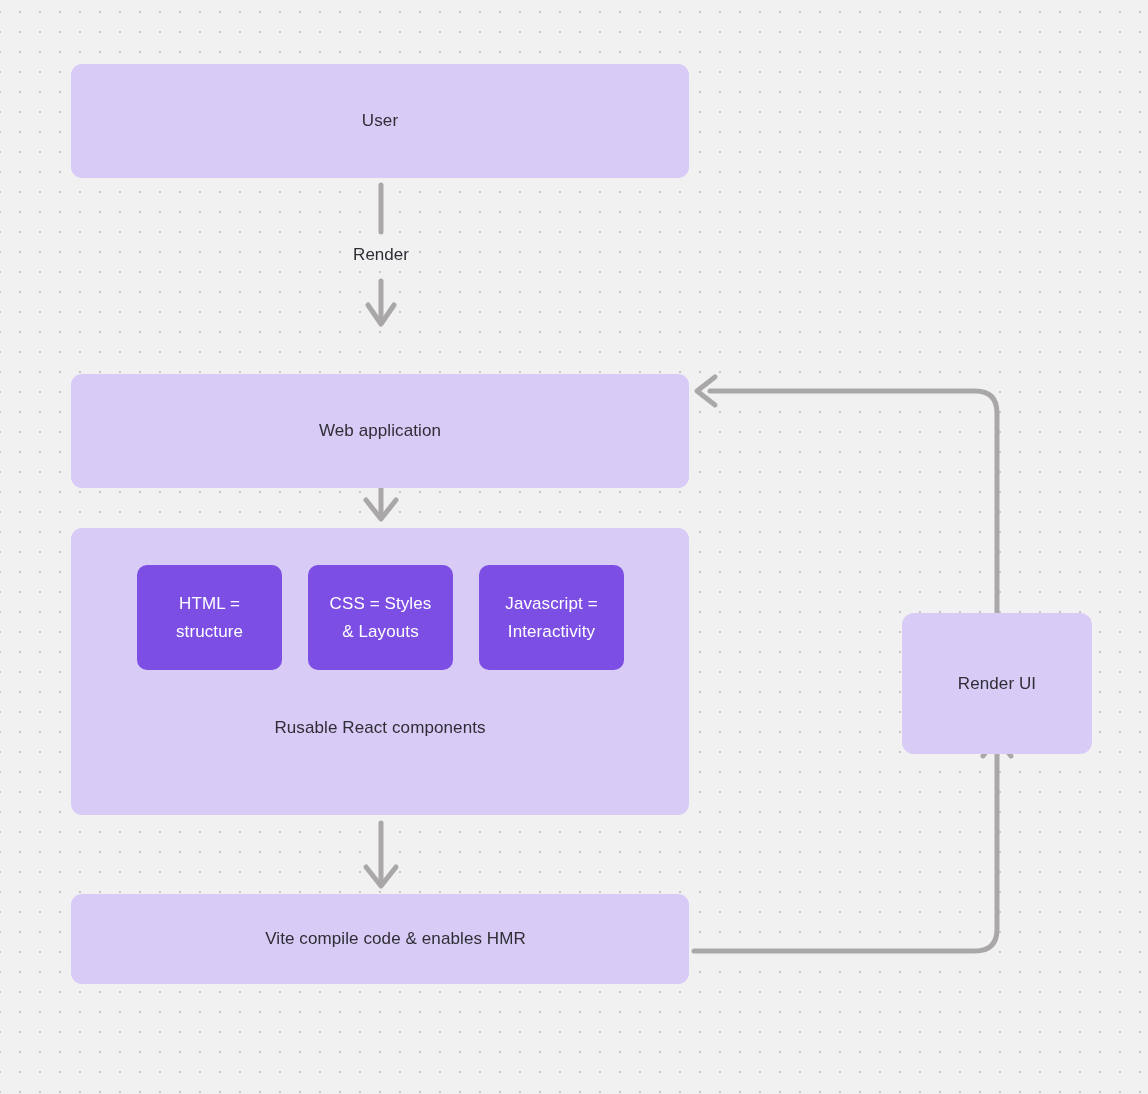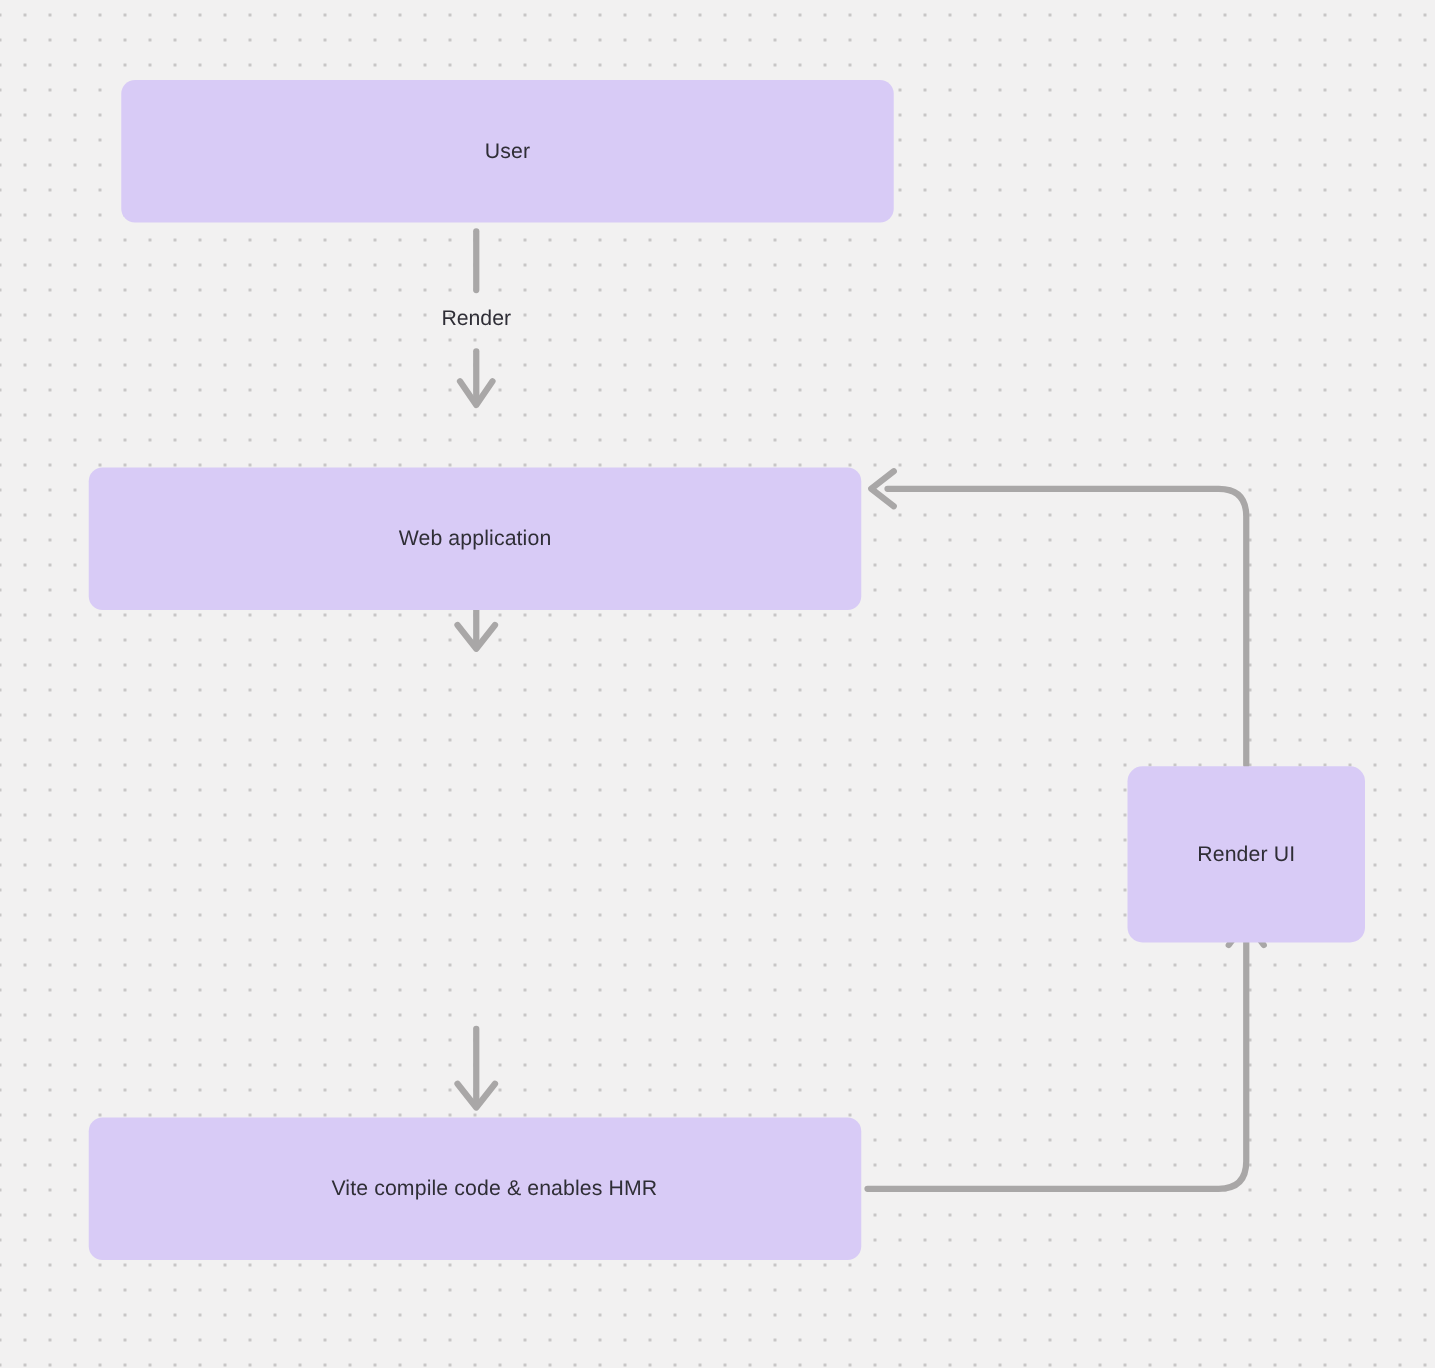--- a/index.html
+++ b/index.html
@@ -31,24 +31,24 @@
     background:var(--node-fill);
     border-radius:11px;
     display:flex;
     align-items:center;
     justify-content:center;
     color:var(--node-text);
     font-size:17px;
     font-weight:500;
     letter-spacing:.1px;
   }
-  .node-user        {left:71px;  top:64px;  width:618px; height:114px;margin-left:26px;}
+  .node-user        {left:71px;  top:64px;  width:618px; height:114px;}
   .node-webapp      {left:71px;  top:334px; width:618px; height:114px;margin-top:40px;}
   .node-group       {left:71px;  top:528px; width:618px; height:287px; display:block;}
-  .node-vite        {left:71px;  top:894px; width:618px; height:114px;padding-left:31px;}
+  .node-vite        {left:71px;  top:894px; width:618px; height:90px;padding-left:31px;}
   .node-render      {left:902px; top:613px; width:190px; height:141px; border-radius:12px;}
   .chip-row{
     position:absolute;
     left:66px; top:37px;
     display:flex;
     gap:26px;
   }
   .chip{
     width:145px;
     height:105px;
@@ -134,20 +134,31 @@
   <div class="node node-user">
     <span>User</span>
   </div>
 
   <div class="edge-label">Render</div>
 
   <div class="node node-webapp">
     <span>Web application</span>
   </div>
 
+  <div class="node node-group">
+    <div class="chip-row">
+      <div class="chip">HTML =
+structure</div>
+      <div class="chip">CSS = Styles
+&amp; Layouts</div>
+      <div class="chip">Javascript =
+Interactivity</div>
+    </div>
+    <div class="group-caption">Rusable React components</div>
+  </div>
 
   <div class="node node-vite">
     <span>Vite compile code &amp; enables HMR</span>
   </div>
 
   <div class="node node-render">
     <span>Render UI</span>
   </div>
 
 </div>

